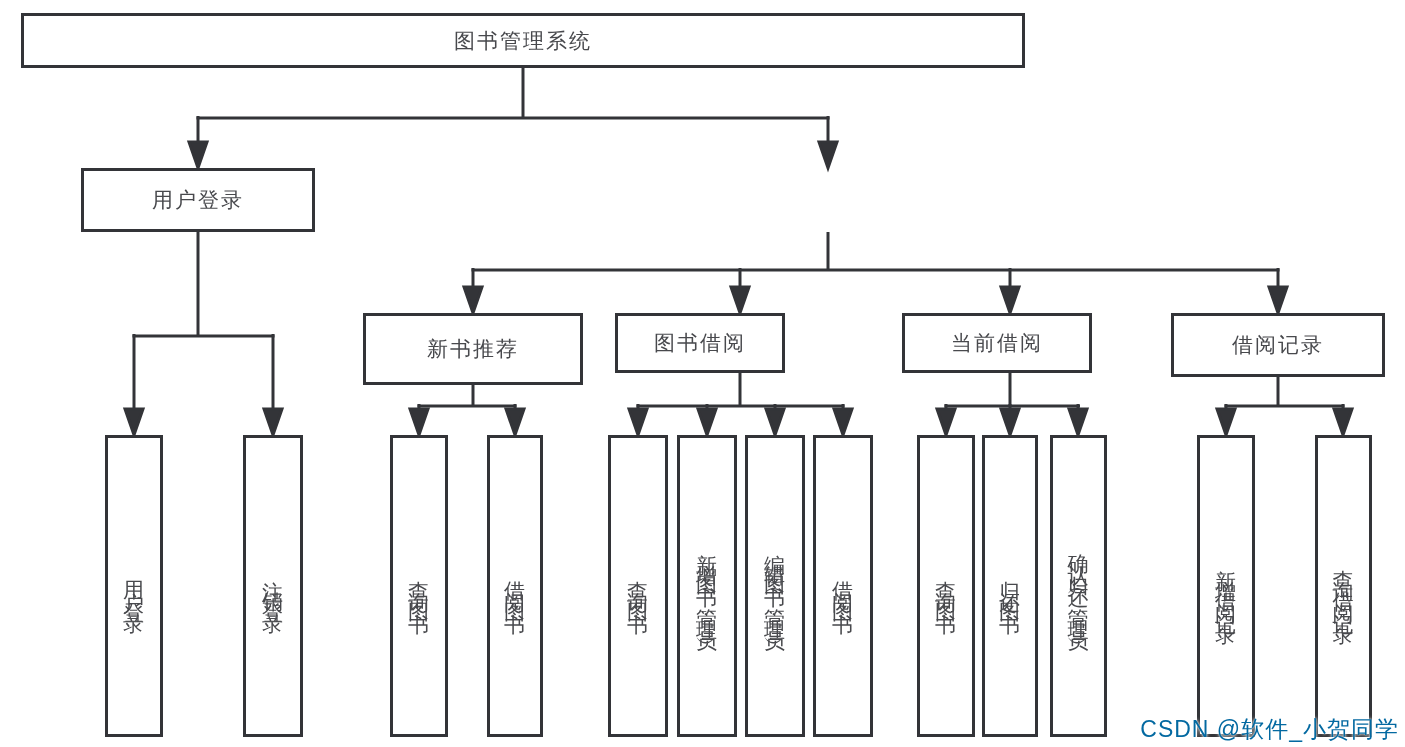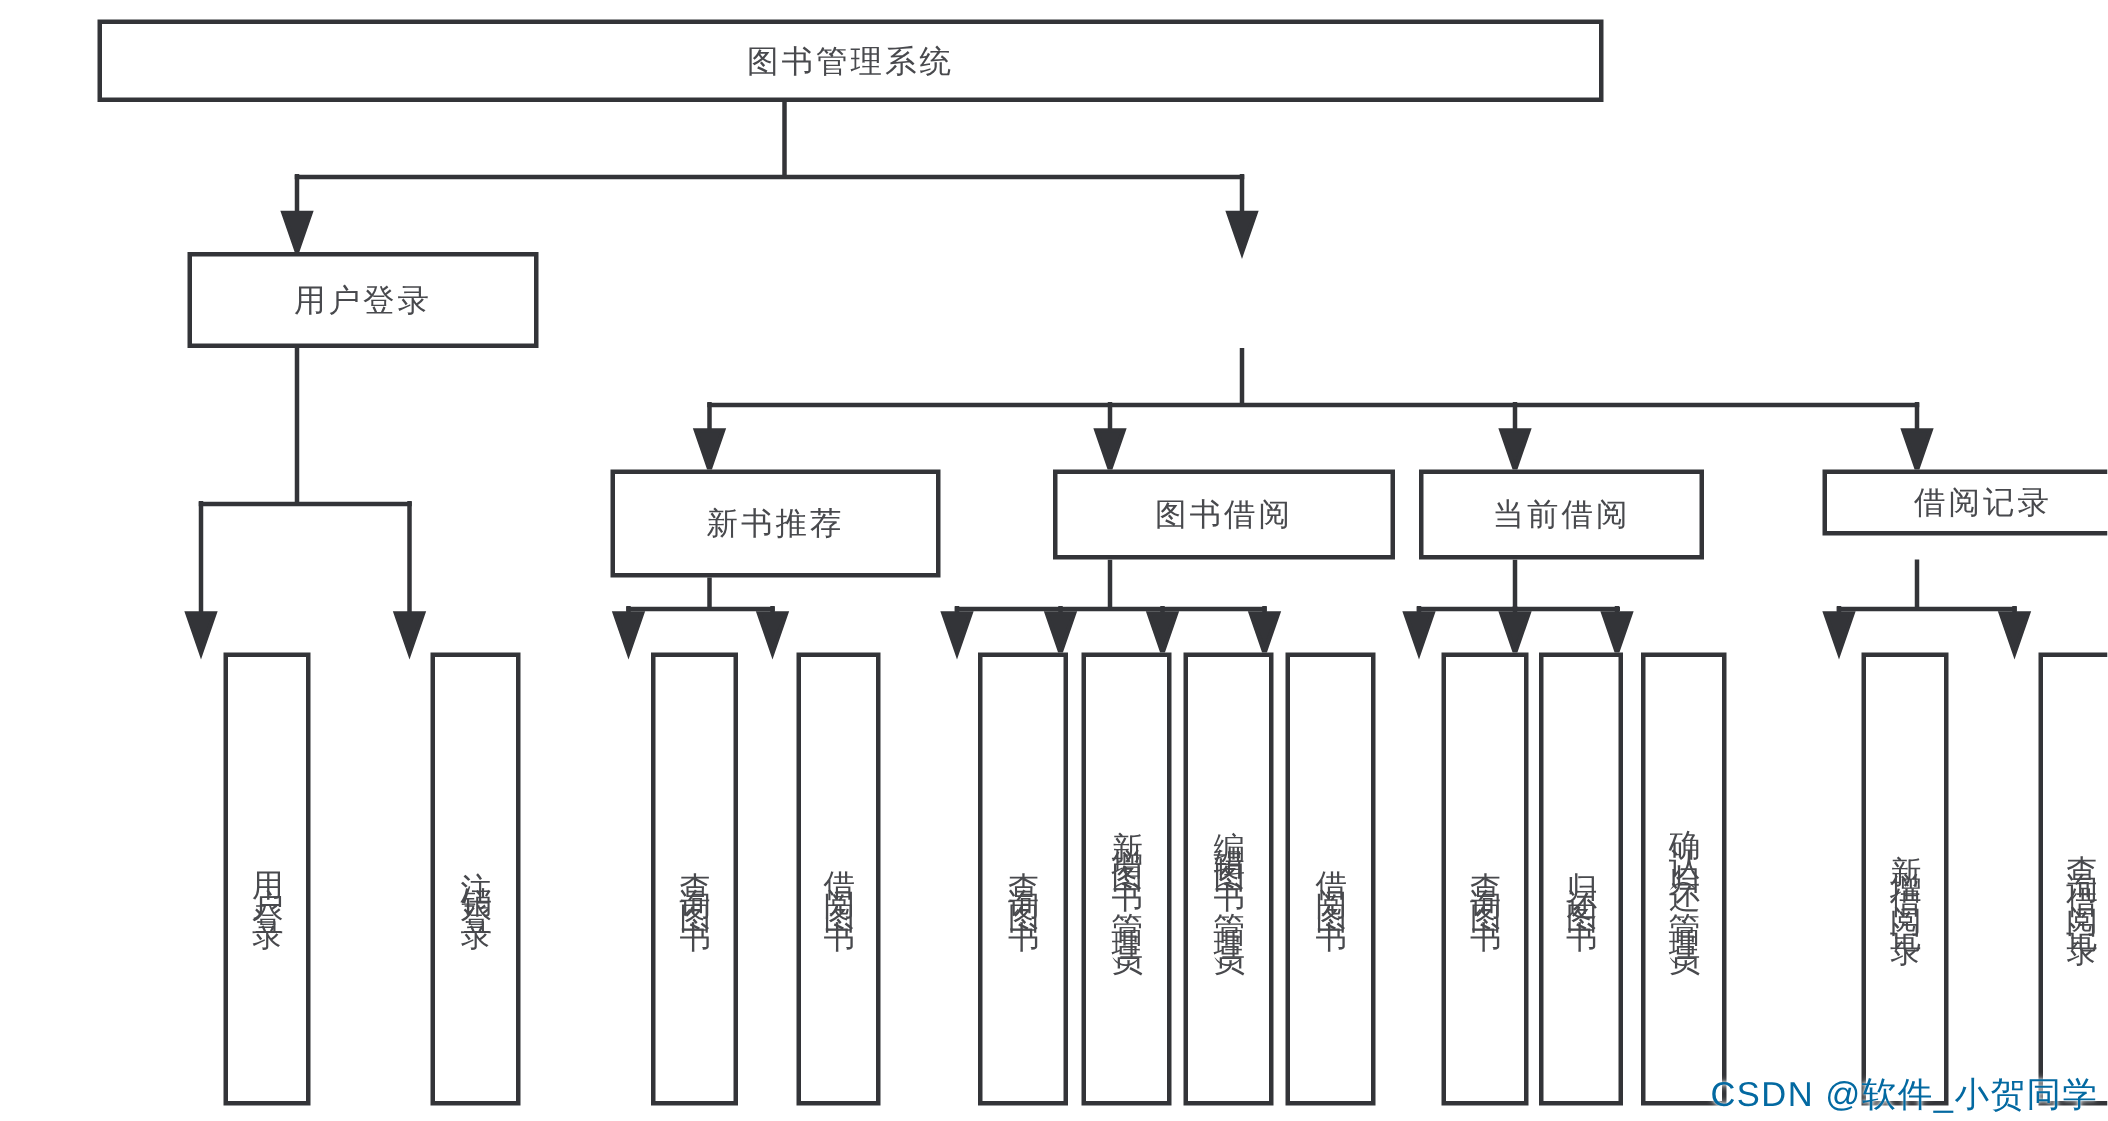--- a/index.html
+++ b/index.html
@@ -4,21 +4,21 @@
 <style>
   html,body{margin:0;padding:0;background:#fff;}
   .canvas{
     position:relative;width:1405px;height:747px;background:#ffffff;
     font-family:"Liberation Sans","DejaVu Sans",sans-serif;overflow:hidden;
   }
   .connectors{position:absolute;left:0;top:0;z-index:0;}
   .node{
     position:absolute;border:3px solid #333438;background:#fff;
     display:flex;align-items:center;justify-content:center;
-    color:#48494d;z-index:1;box-sizing:border-box;margin-left:44px;
+    color:#48494d;z-index:1;box-sizing:border-box;
   }
   .node.h span{font-size:21px;letter-spacing:2px;display:block;}
   .node.v span{
     display:block;
     writing-mode:vertical-rl;text-orientation:mixed;
     font-size:21px;line-height:1;letter-spacing:11px;
   }
   .watermark{
     position:absolute;right:6px;top:714px;z-index:2;
     font-size:23px;color:#0369a1;letter-spacing:1px;
@@ -98,27 +98,27 @@
     <span>图书管理系统</span>
   </div>
 
   <div class="node h" style="left:81px;top:168px;width:234px;height:64px">
     <span>用户登录</span>
   </div>
 
   <div class="node h" style="left:363px;top:313px;width:220px;height:72px">
     <span>新书推荐</span>
   </div>
-  <div class="node h" style="left:658px;top:313px;width:228px;height:60px">
+  <div class="node h" style="left:615px;top:313px;width:170px;height:60px">
     <span>图书借阅</span>
   </div>
   <div class="node h" style="left:902px;top:313px;width:190px;height:60px">
     <span>当前借阅</span>
   </div>
-  <div class="node h" style="left:1171px;top:313px;width:214px;height:44px">
+  <div class="node h" style="left:1171px;top:313px;width:214px;height:64px">
     <span>借阅记录</span>
   </div>
 
   <div class="node v" style="left:105px;top:435px;width:58px;height:302px">
     <span>用户登录</span>
   </div>
   <div class="node v" style="left:243px;top:435px;width:60px;height:302px">
     <span>注销登录</span>
   </div>
 

